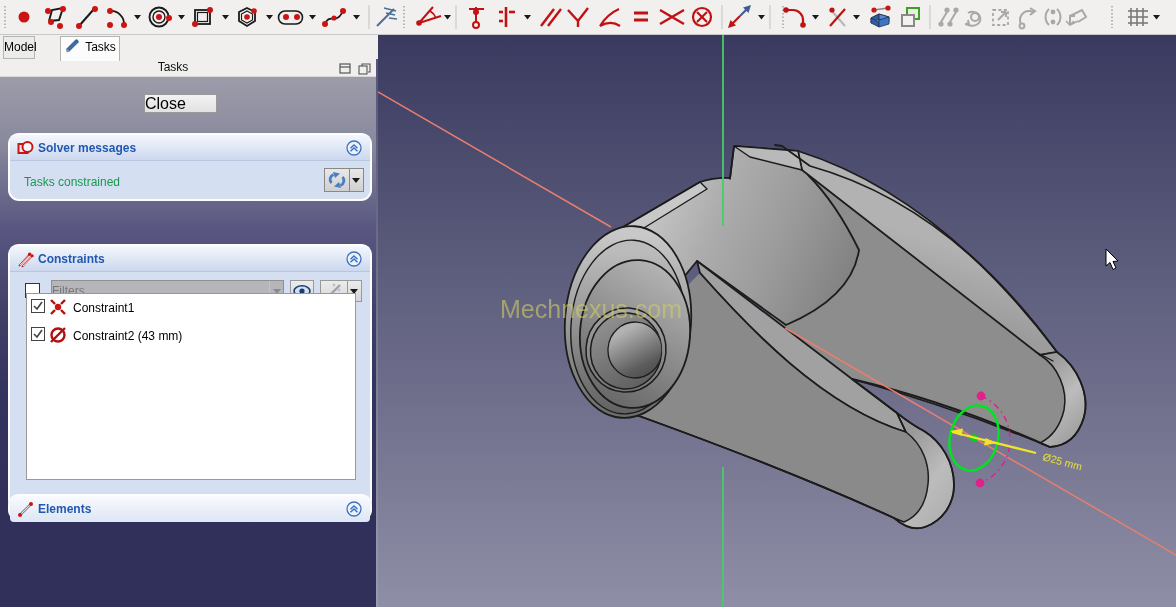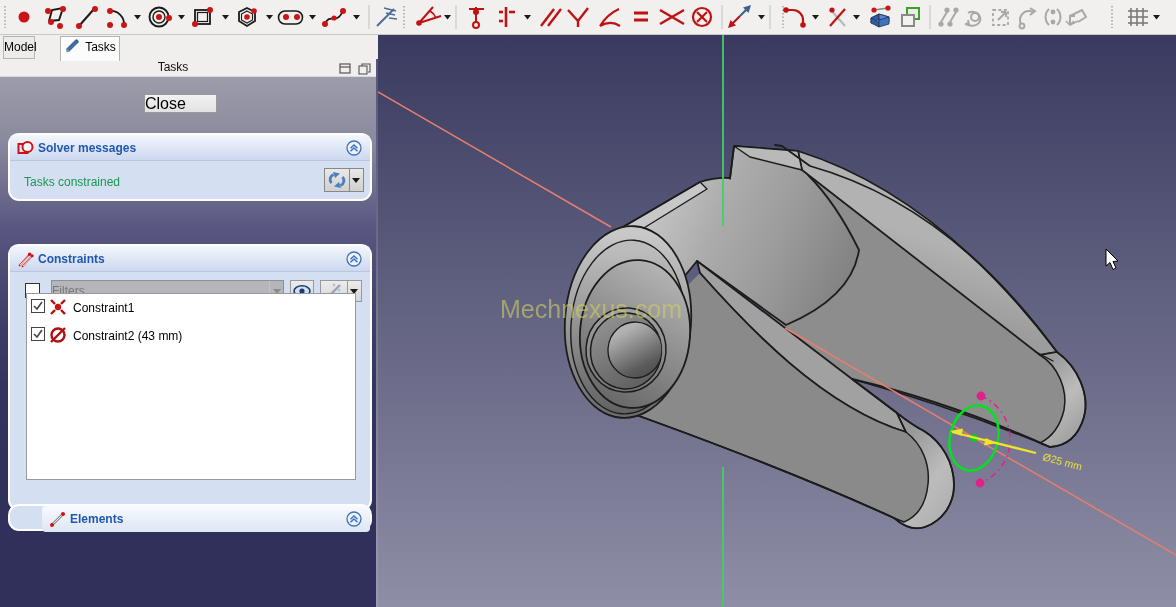--- a/index.html
+++ b/index.html
@@ -11,21 +11,21 @@
 #tab-tasks { left:60px; width:60px; background:#fcfcfc; border:1px solid #b4b4b2; border-bottom:none; line-height:21px; height:25px; z-index:2; }
 #taskstitle { position:absolute; left:0; top:59px; width:378px; height:18px; background:#f0efee; font-size:12px; color:#111; text-align:center; line-height:17px; border-bottom:1px solid #d8d8d6; padding-right:32px; box-sizing:border-box;}
 #panel { position:absolute; left:0; top:77px; width:378px; height:530px; background:linear-gradient(#9c9caa 0%, #8a8a9e 12%, #5a5882 28%, #404068 44%, #343460 58%, #30305a 78%, #30305a 100%); }
 #closebtn { position:absolute; left:144px; top:17px; width:73px; height:19px; background:linear-gradient(#f2f2f2,#e2e2e2); border:1px solid #9a9a9a; font-size:16px; text-align:left; line-height:17px; color:#000; }
 .card { position:absolute; left:8px; width:364px; background:#d4dff2; border:2px solid #fdfdfe; border-radius:11px; }
 .card-head { position:relative; height:26px; border-radius:4px 4px 0 0; background:linear-gradient(#f4f7fc,#ccd8ef); font-weight:bold; font-size:12px; color:#2158b0; line-height:26px; padding-left:28px; }
 .chev { position:absolute; right:8px; top:5px; width:16px; height:16px; }
 #card-solver .card-head, #card-constraints .card-head { border-bottom:1px solid #bac6df; }
 #card-solver { top:56px; height:68px; }
 #card-constraints { top:139px; height:267px;margin-top:28px; }
-#card-elements { top:427px; height:27px;padding-left:32px; }
+#card-elements { top:417px; height:27px; }
 #card-elements .card-head { border-radius:4px; background:linear-gradient(#f8fafd,#dde6f5); }
 .hicon { position:absolute; left:7px; top:5px; width:17px; height:17px; }
 #solvermsg { position:absolute; left:14px; top:40px; font-size:12px; color:#1a9850; }
 #updbtn { position:absolute; right:20px; top:33px; width:26px; height:24px; background:linear-gradient(#e8e8e8,#d0d0d0); border:1px solid #888; }
 #updarr { position:absolute; right:6px; top:33px; width:14px; height:24px; background:linear-gradient(#e8e8e8,#d0d0d0); border:1px solid #888; border-left:none; }
 #filt-check { position:absolute; left:15px; top:37px; width:15px; height:15px; background:#fff; border:1px solid #333; }
 #filt-combo { position:absolute; left:41px; top:34px; width:233px; height:21px; background:#b6b6ba; border:1px solid #909090; font-size:12px; color:#78787c; line-height:20px; }
 #filt-comboarr { position:absolute; left:259px; top:35px; width:14px; height:19px; border-left:1px solid #c4c4c8; }
 #eyebtn { position:absolute; left:280px; top:34px; width:24px; height:22px; background:linear-gradient(#ececec,#d6d6d6); border:1px solid #999; }
 #wandbtn { position:absolute; left:310px; top:34px; width:28px; height:22px; background:linear-gradient(#ececec,#d6d6d6); border:1px solid #999; }

